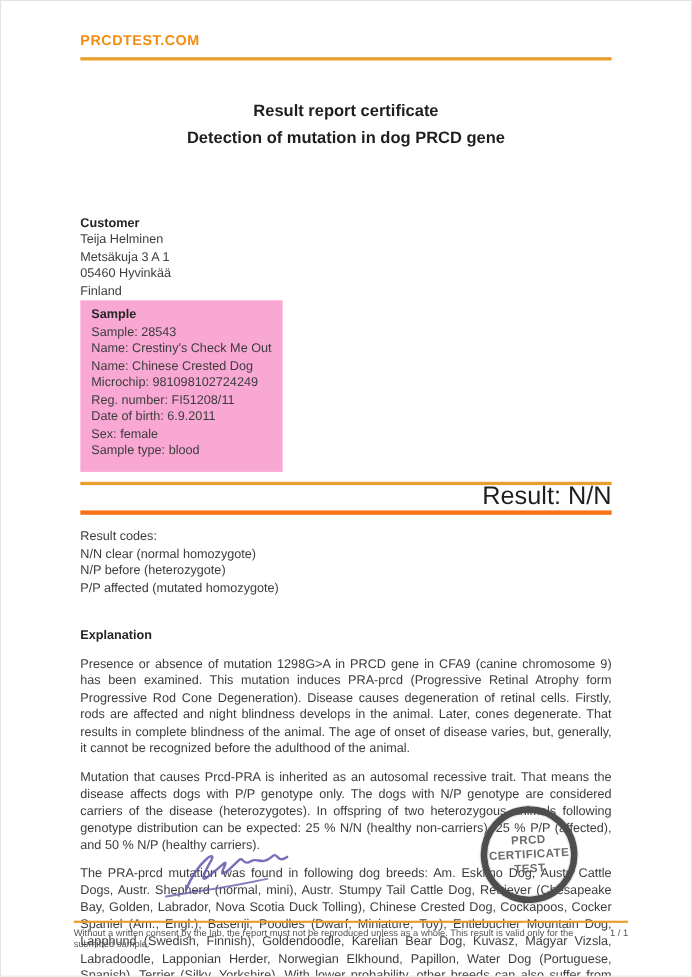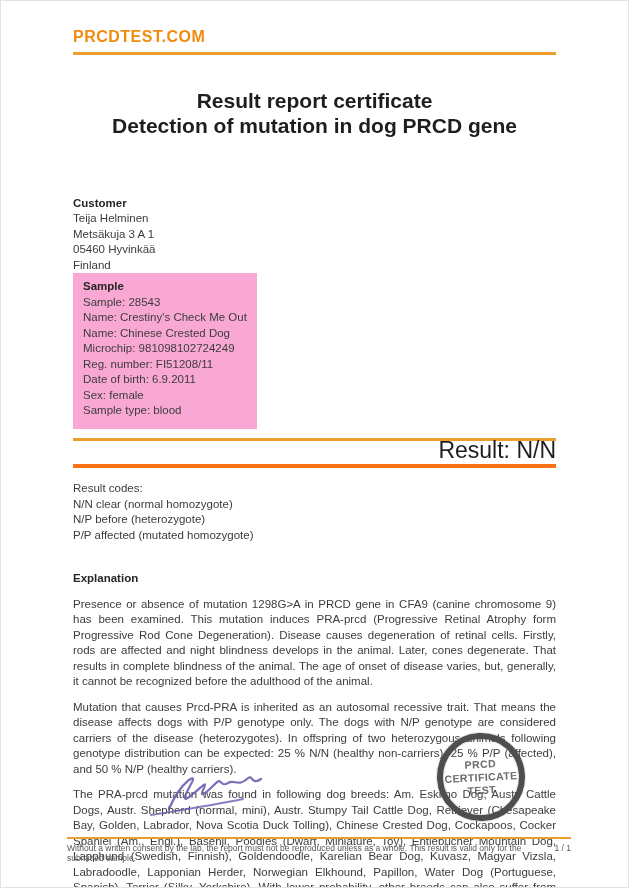--- a/index.html
+++ b/index.html
@@ -14,37 +14,37 @@
     border: 1px solid #e3e3e3;
     overflow: hidden;
     color: #3c3c3c;
     font-size: 11.5px;
     line-height: 15.5px;
   }
 
   
   .logo {
     margin: 28px 72px 0;
-    font-size: 16px;
+    font-size: 13px;
     font-weight: bold;
     letter-spacing: 0.5px;
     color: #f28c0f;
   }
   .logo-rule {
     margin: 7px 72px 0;
     height: 3px;
     background: #e99e2e;
   }
 
   
   .title {
     margin-top: 33px;
     text-align: center;
     color: #1e1e1e;
-    font-size: 21px;
+    font-size: 15px;
     line-height: 25px;
     font-weight: bold;
   }
 
   
   .columns {
     display: flex;
     margin: 52px 72px 0;
     align-items: flex-start;
     flex-direction: column;

